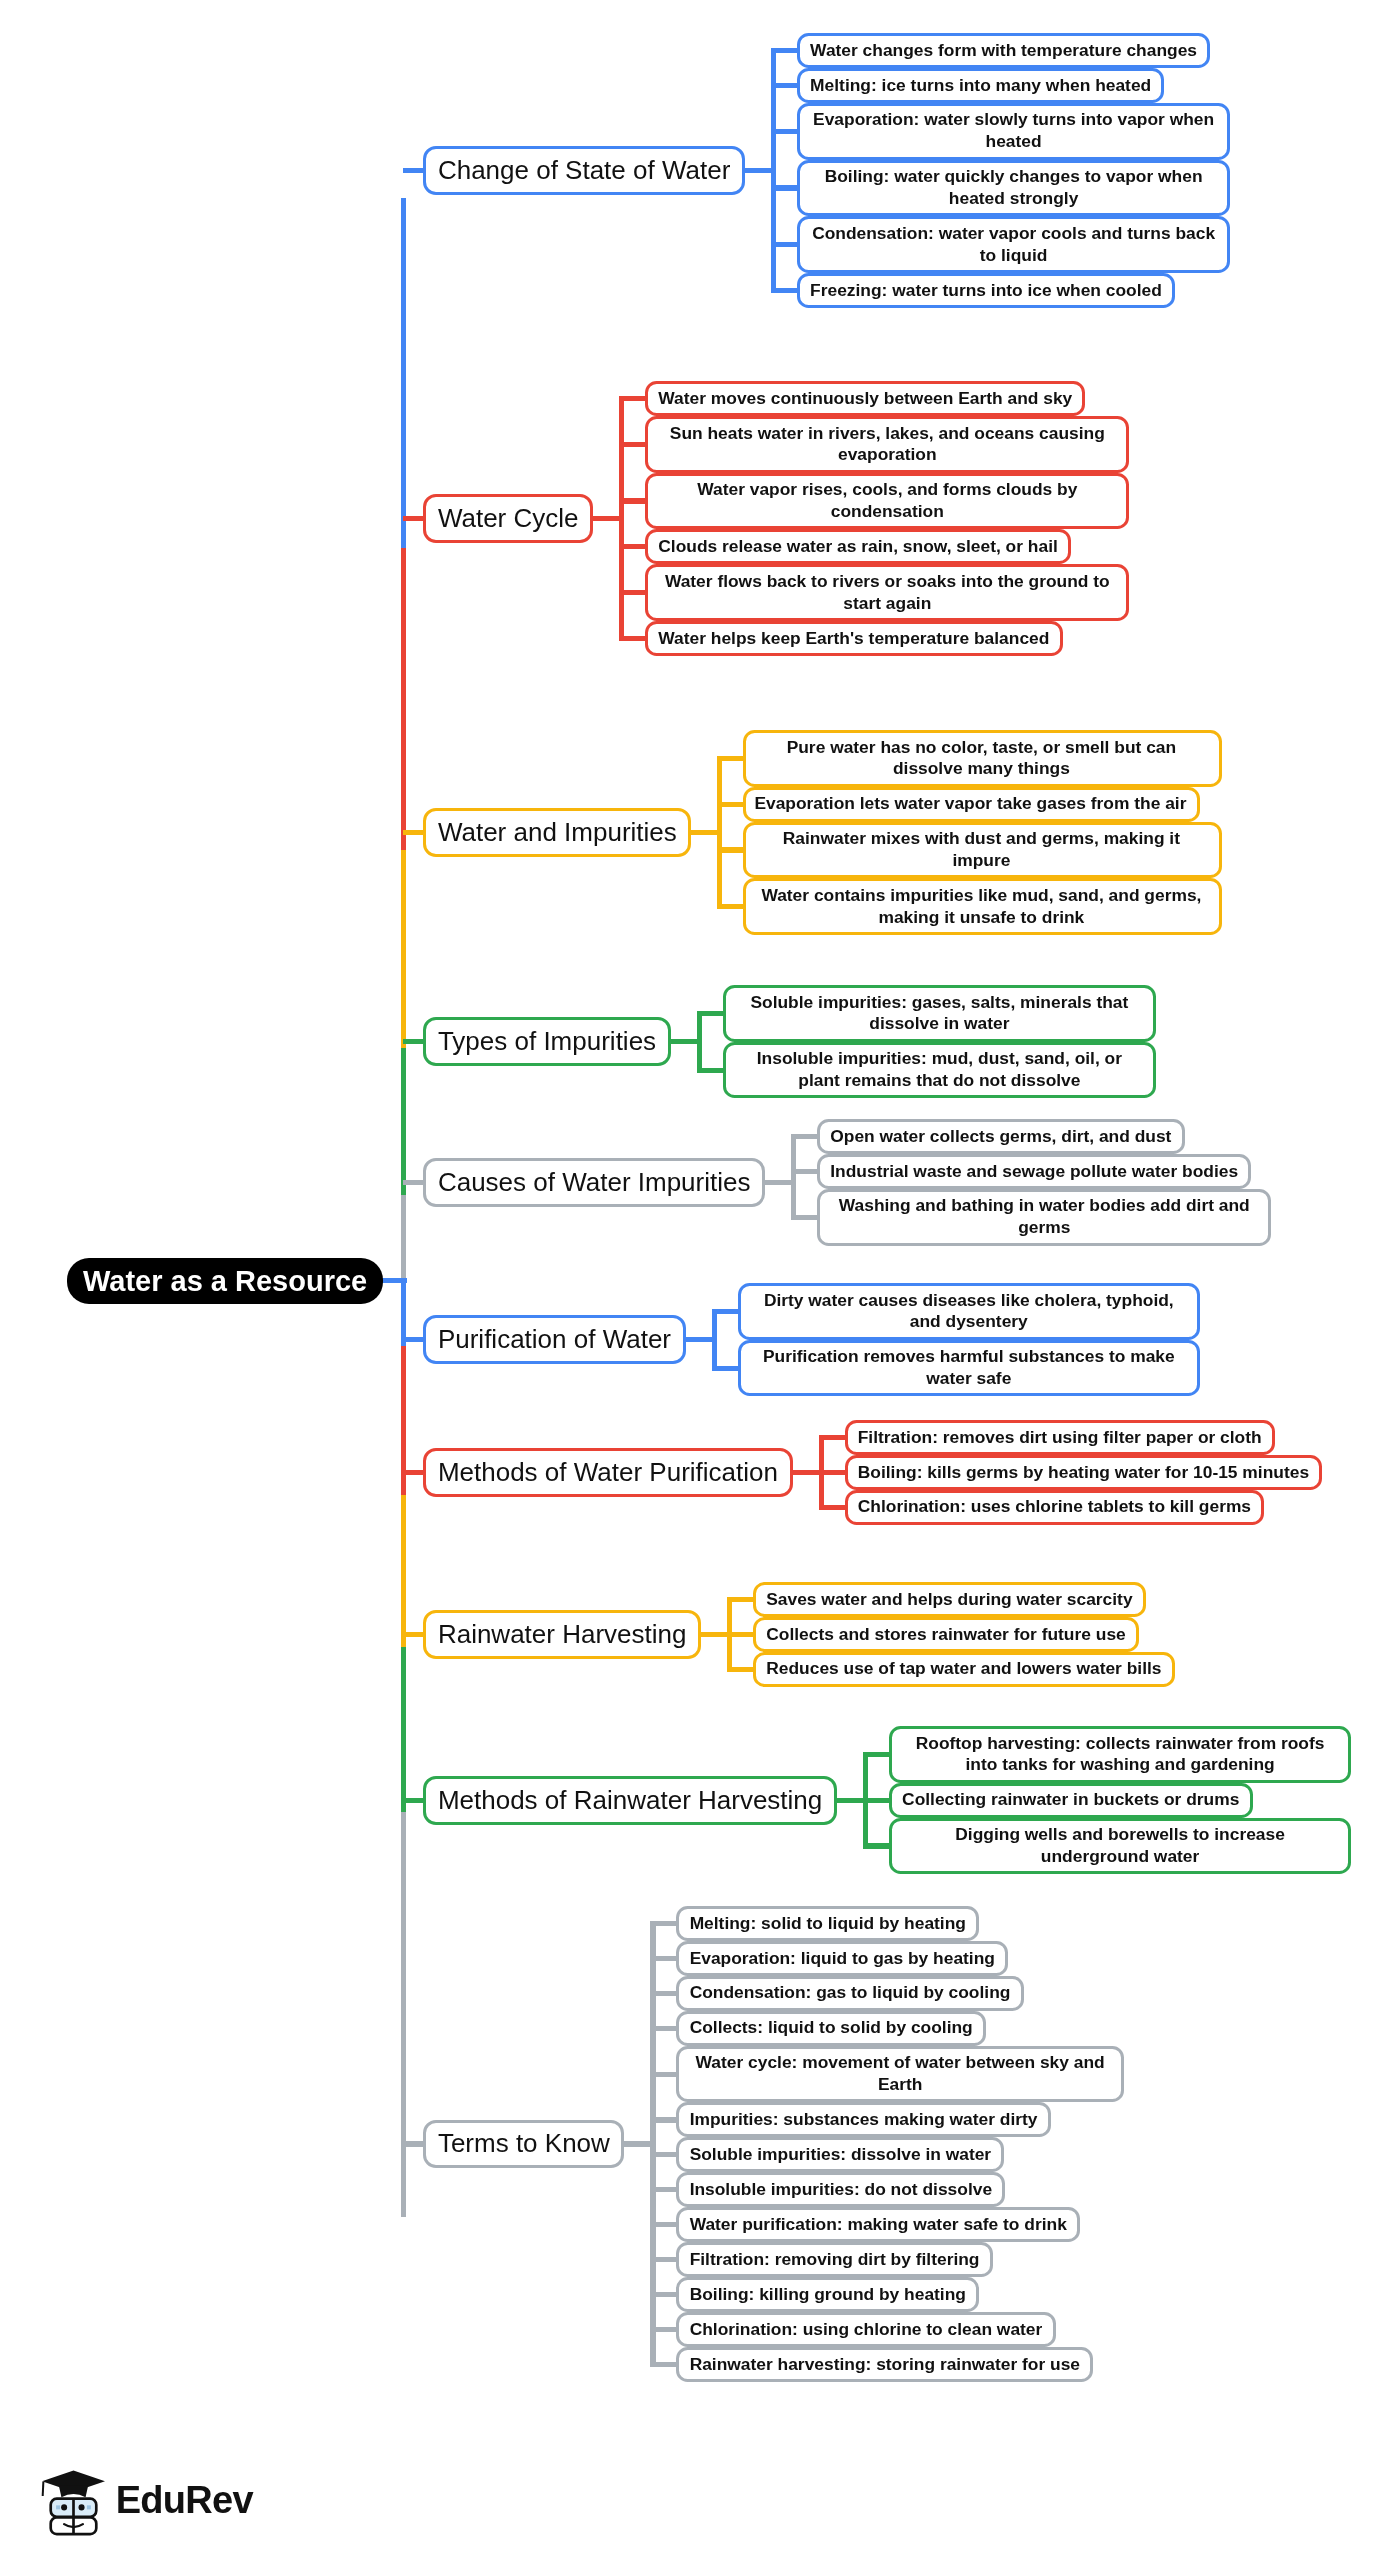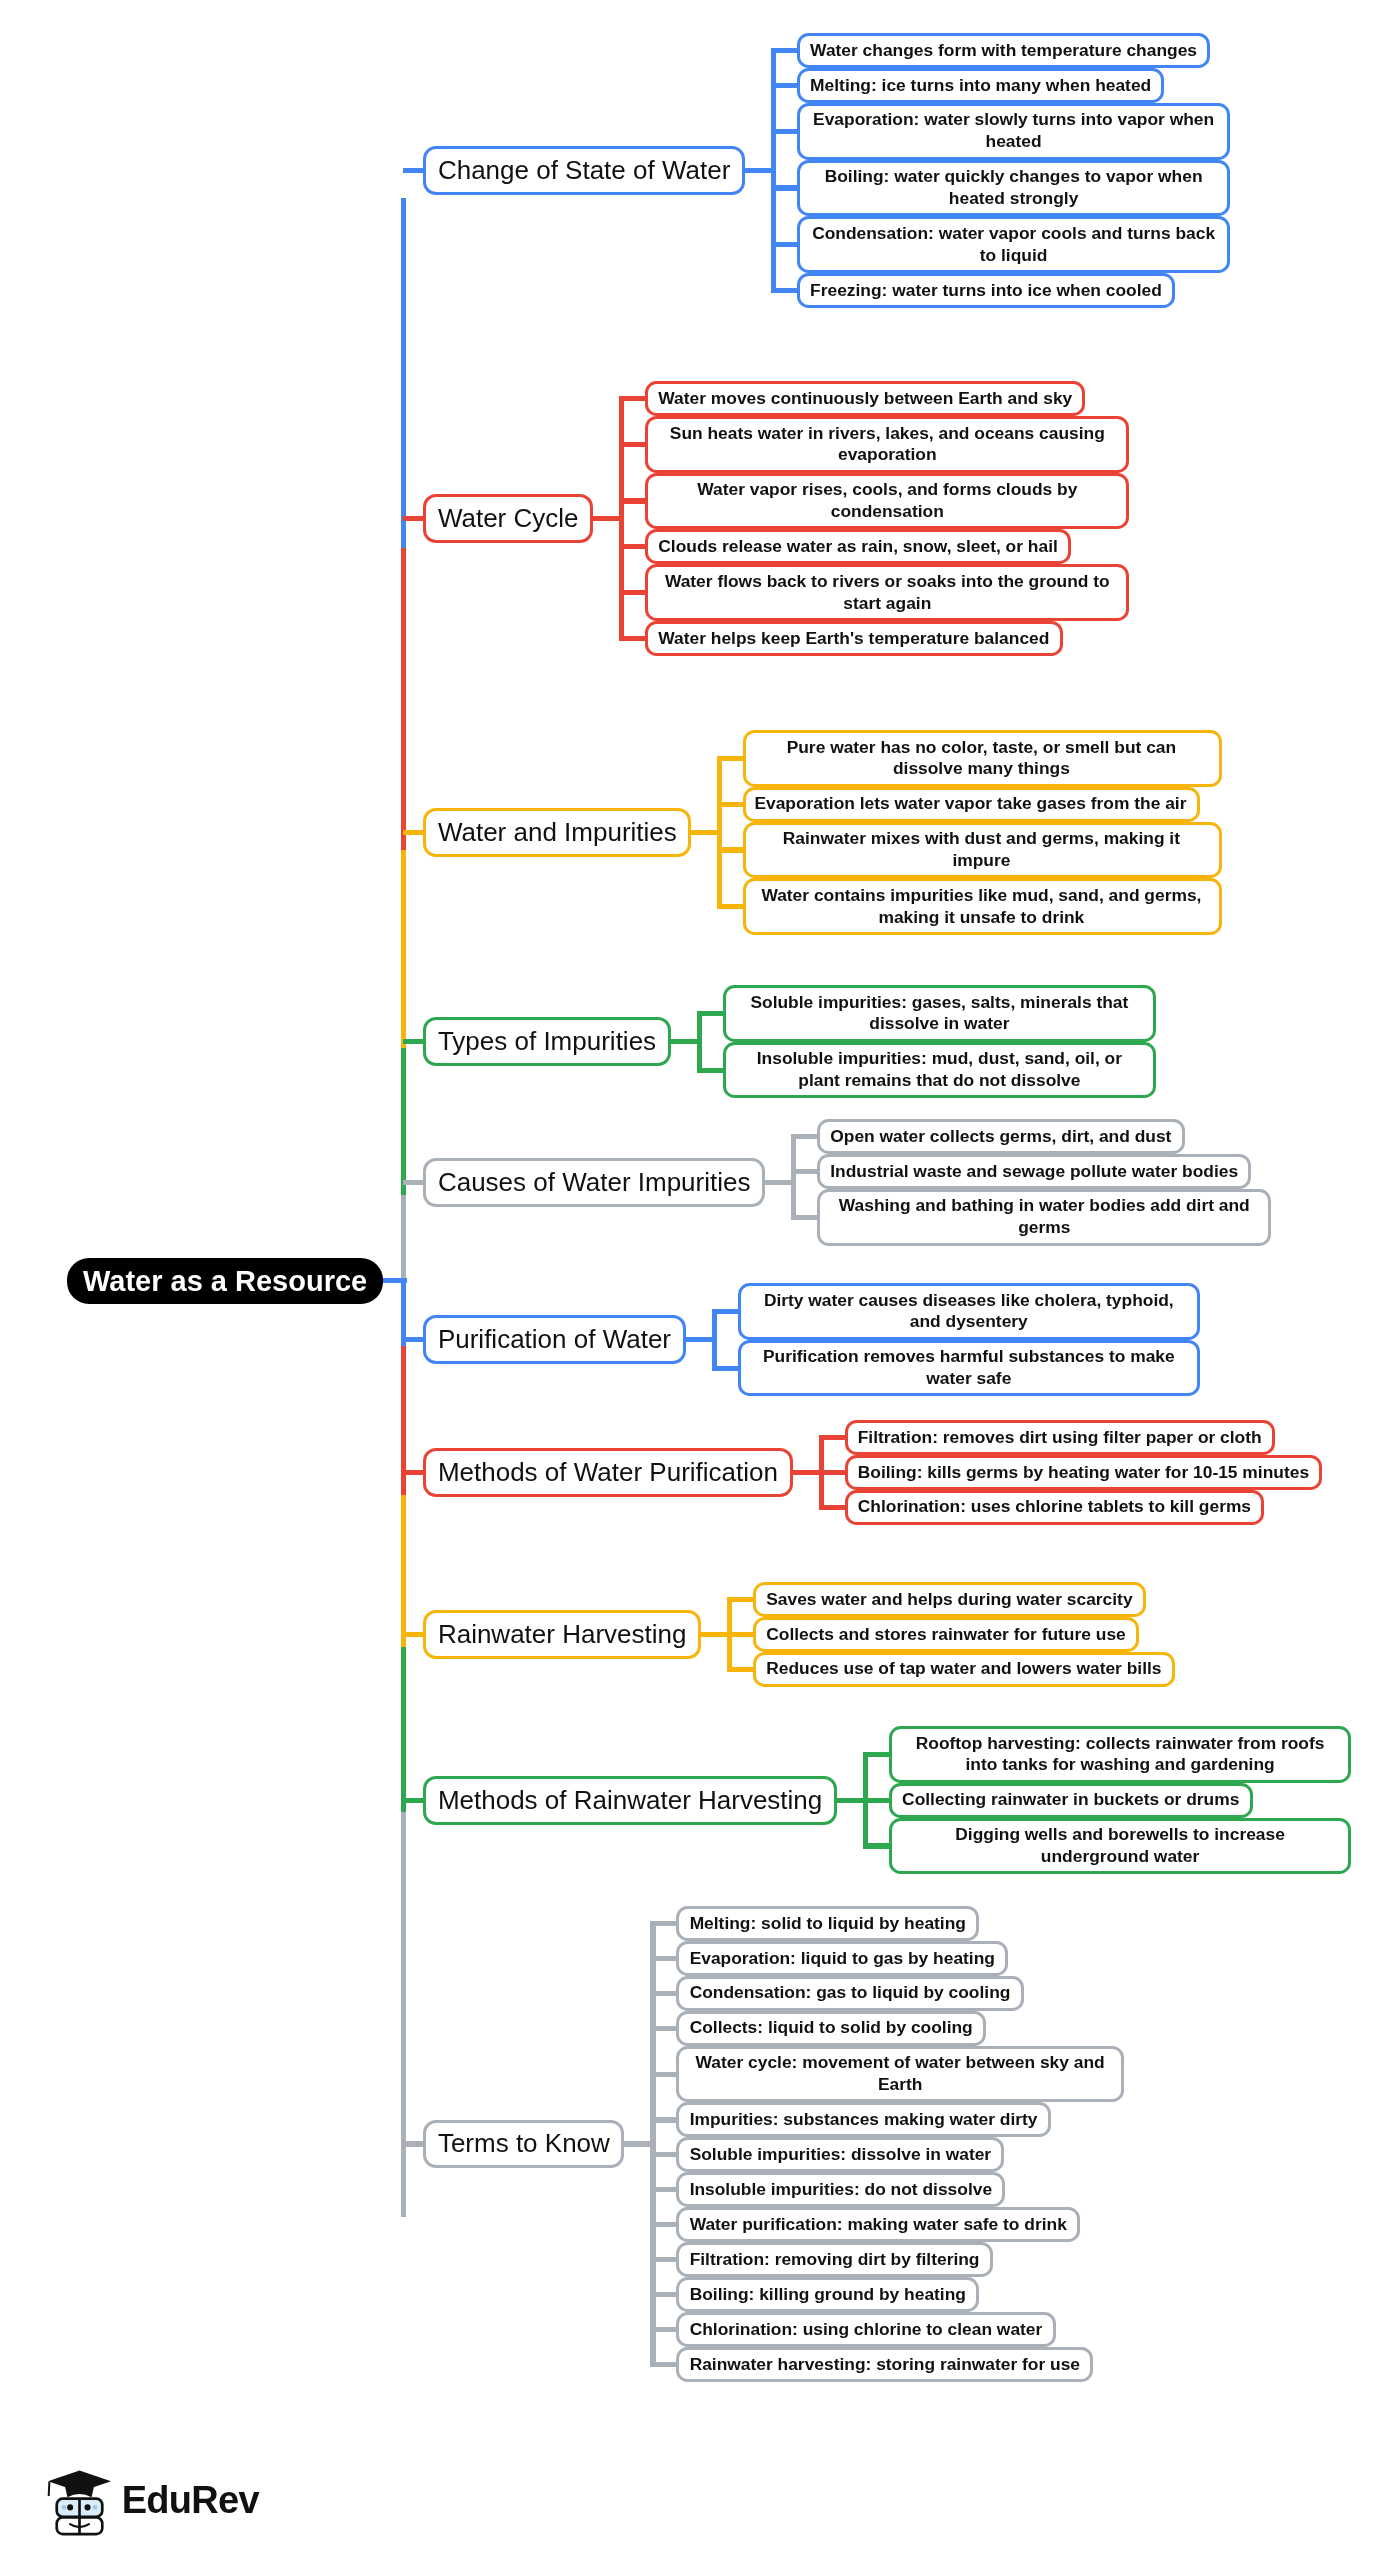--- a/index.html
+++ b/index.html
@@ -32,21 +32,21 @@
 
   
   .c-blue{--c:#4285F4;}  .c-red{--c:#E94335;}  .c-yellow{--c:#F7B50C;}
   .c-green{--c:#2EA84F;} .c-gray:{} .c-gray{--c:#A9B0B7;}
   .w0 .leaf{max-width:407px;} .w1 .leaf{max-width:458px;} .w2 .leaf{max-width:454px;padding-left:8px;}
   .w3 .leaf{max-width:407px;} .w4 .leaf{max-width:428px;} .w5 .leaf{max-width:436px;}
   .w6 .leaf{max-width:465px;} .w7 .leaf{max-width:407px;} .w8 .leaf{max-width:436px;}
   .w9 .leaf{max-width:421px;}
 
   
-  .brand{position:absolute;left:46px;top:2461px;display:flex;align-items:center;gap:8.7px;}
+  .brand{position:absolute;left:40px;top:2461px;display:flex;align-items:center;gap:8.7px;}
   .brand-text{font-size:38px;font-weight:bold;letter-spacing:-0.7px;}
 </style>
 </head>
 <body>
 
 <div id="canvas">
 
   <div class="seg" style="top:198px;height:356px;background:#4285F4;"></div>
   <div class="seg" style="top:548px;height:305px;background:#E94335;"></div>
   <div class="seg" style="top:850px;height:200px;background:#F7B50C;"></div>

